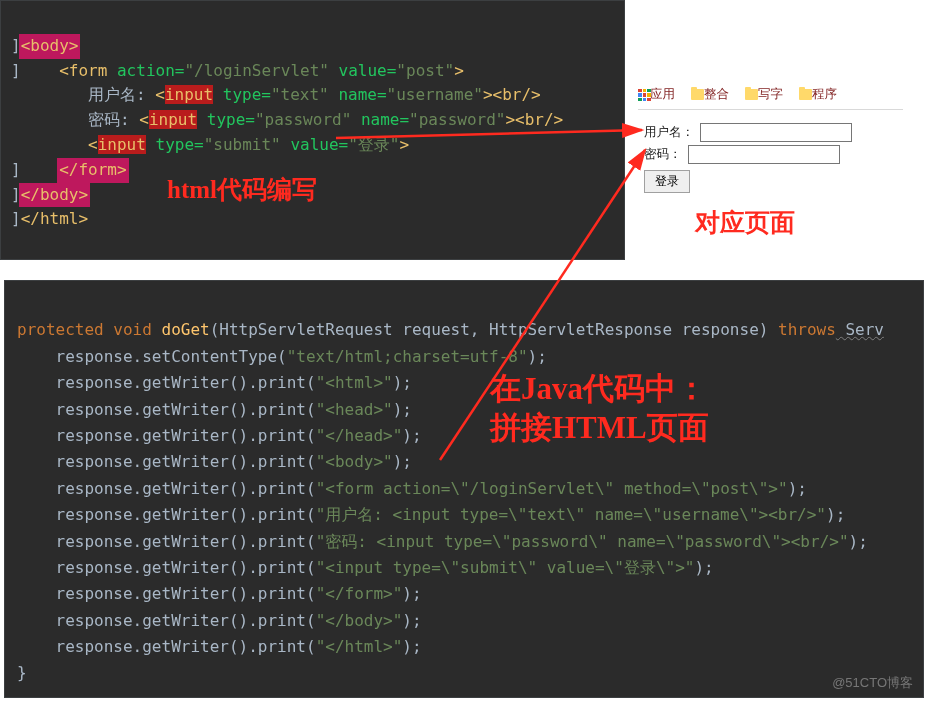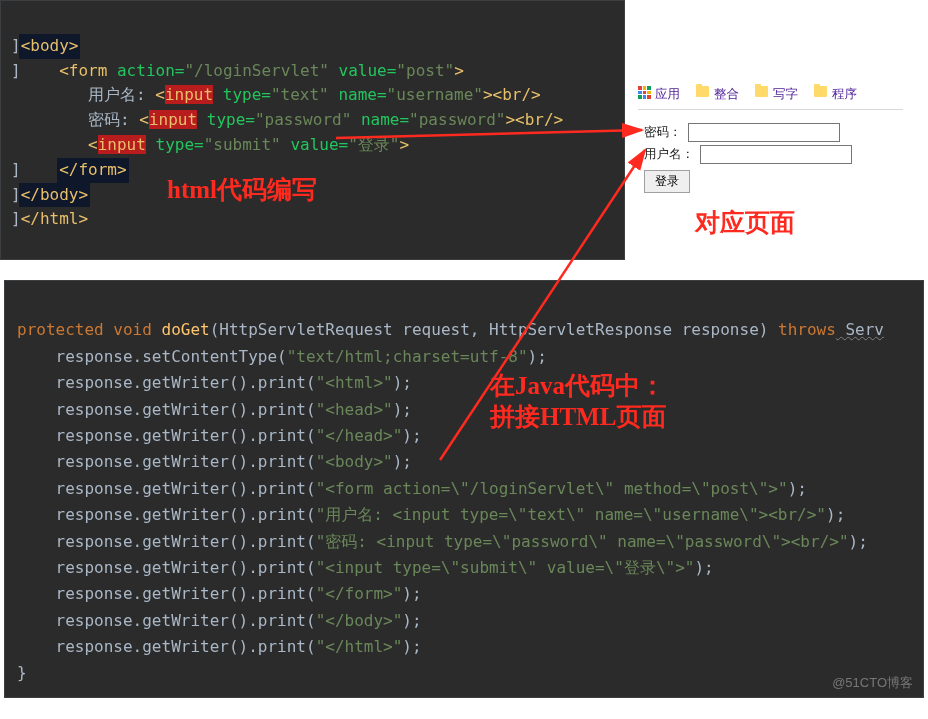--- a/index.html
+++ b/index.html
@@ -41,21 +41,21 @@
       border: 1px solid #3c3f41;
     }
     .tag { color: #e8bf6a; }
     .attr { color: #22c55e; }
     .val { color: #6a8759; }
     .kw { color: #cc7832; }
     .method { color: #ffc66d; }
     .type { color: #a9b7c6; }
     .str { color: #6a8759; }
     .delim { color: #a9b7c6; }
-    .hl-bg { background: #0f172a; display:inline-block; padding:0 2px; margin:0 -2px; }
+    .hl-bg { background: #be185d; display:inline-block; padding:0 2px; margin:0 -2px; }
     .hl-y { color:#e8bf6a; background:#b91c1c; }
     .red-label {
       color: #ff2a1f;
       font-family: "STKaiti","KaiTi","楷体",serif;
       font-weight: bold;
       font-size: 25px;
       position: absolute;
     }
     .label-html { left: 166px; top: 170px; }
     .red-outside {
@@ -64,21 +64,21 @@
       font-weight: bold;
       font-size: 25px;
       position: absolute;
     }
     .label-page { left: 695px; top: 206px; }
     .label-java {
       left: 490px; top: 370px; width: 230px;
       color: #ff2a1f;
       font-family: "STKaiti","KaiTi","楷体",serif;
       font-weight: bold;
-      font-size: 25px;
+      font-size: 31px;
       position: absolute;
       line-height: 1.25;
     }
     
     .browser-panel {
       position: absolute;
       left: 638px; top: 80px;
       width: 265px;
       background: #fff;
       font-family: Arial, "Microsoft YaHei", sans-serif;
@@ -102,21 +102,21 @@
     .apps-ico span:nth-child(5){background:#db4437}
     .apps-ico span:nth-child(6){background:#f4b400}
     .apps-ico span:nth-child(7){background:#0f9d58}
     .apps-ico span:nth-child(8){background:#4285f4}
     .apps-ico span:nth-child(9){background:#db4437}
     .folder-ico {
       width: 13px; height: 11px; background:#ffd96a;
       border-radius:1px; position:relative; display:inline-block;
     }
     .folder-ico:before{content:"";position:absolute;top:-2px;left:0;width:6px;height:3px;background:#ffd96a;border-radius:1px 1px 0 0;}
-    .bm-item{display:flex;gap:5px;color:#4c1d95;}
+    .bm-item{display:flex;align-items:center;color:#7f1d1d;}
     .form-area { padding: 10px 6px; }
     .form-row { margin: 3px 0; display:flex; align-items:center; gap:6px;}
     .text-inp {
       width: 152px; height: 19px;
       border: 1px solid #767676;
       background: #fff;
     }
     .submit-btn {
       border: 1px solid #a0a0a0;
       background: #efefef;
@@ -178,25 +178,25 @@
         <span class="folder-ico"></span>
         <span>写字</span>
       </div>
     <div class="bm-item">
         <span class="folder-ico"></span>
         <span>程序</span>
       </div>
   </div>
   <div class="form-area">
     <div class="form-row">
-      <span>密码：</span>
+      <span>用户名：</span>
       <span class="text-inp"></span>
     </div>
     <div class="form-row">
-      <span>用户名：</span>
+      <span>密码：</span>
       <span class="text-inp"></span>
     </div>
     <button class="submit-btn">登录</button>
   </div>
 </div>
 <div class="red-outside label-page">对应页面</div>
 
 <div class="code-block-2">
 <span class="kw">protected</span> <span class="kw">void</span> <span class="method">doGet</span><span class="type">(HttpServletRequest request, HttpServletResponse response) </span><span class="kw">throws</span><span class="type underline-serv"> Serv</span>
 <span><span>    response.setContentType(</span><span class="str">"text/html;charset=utf-8"</span><span>);</span></span>

